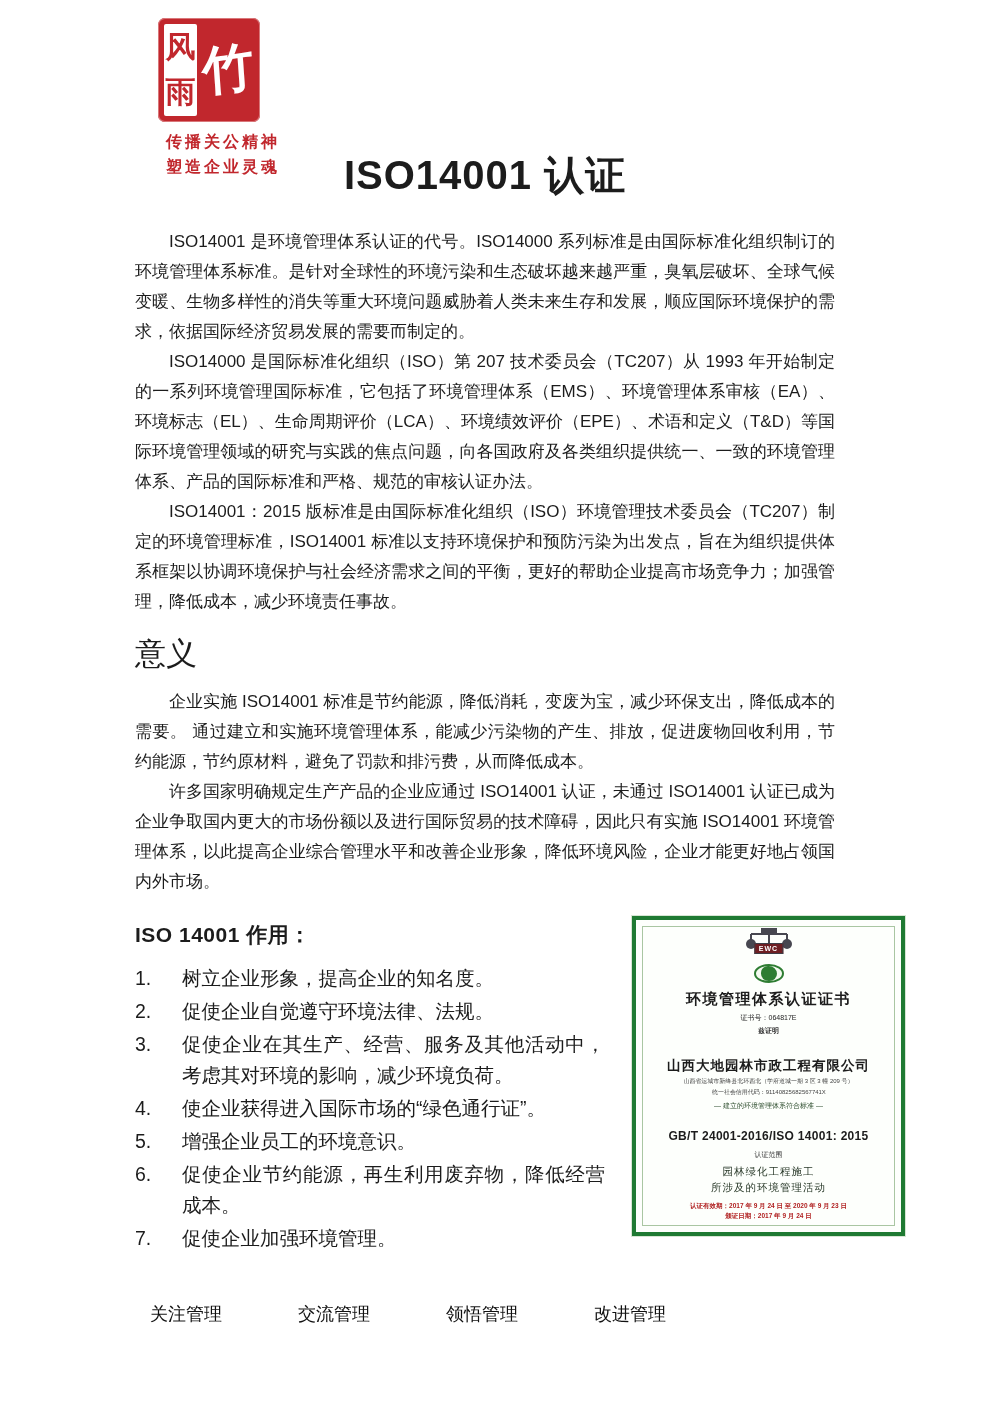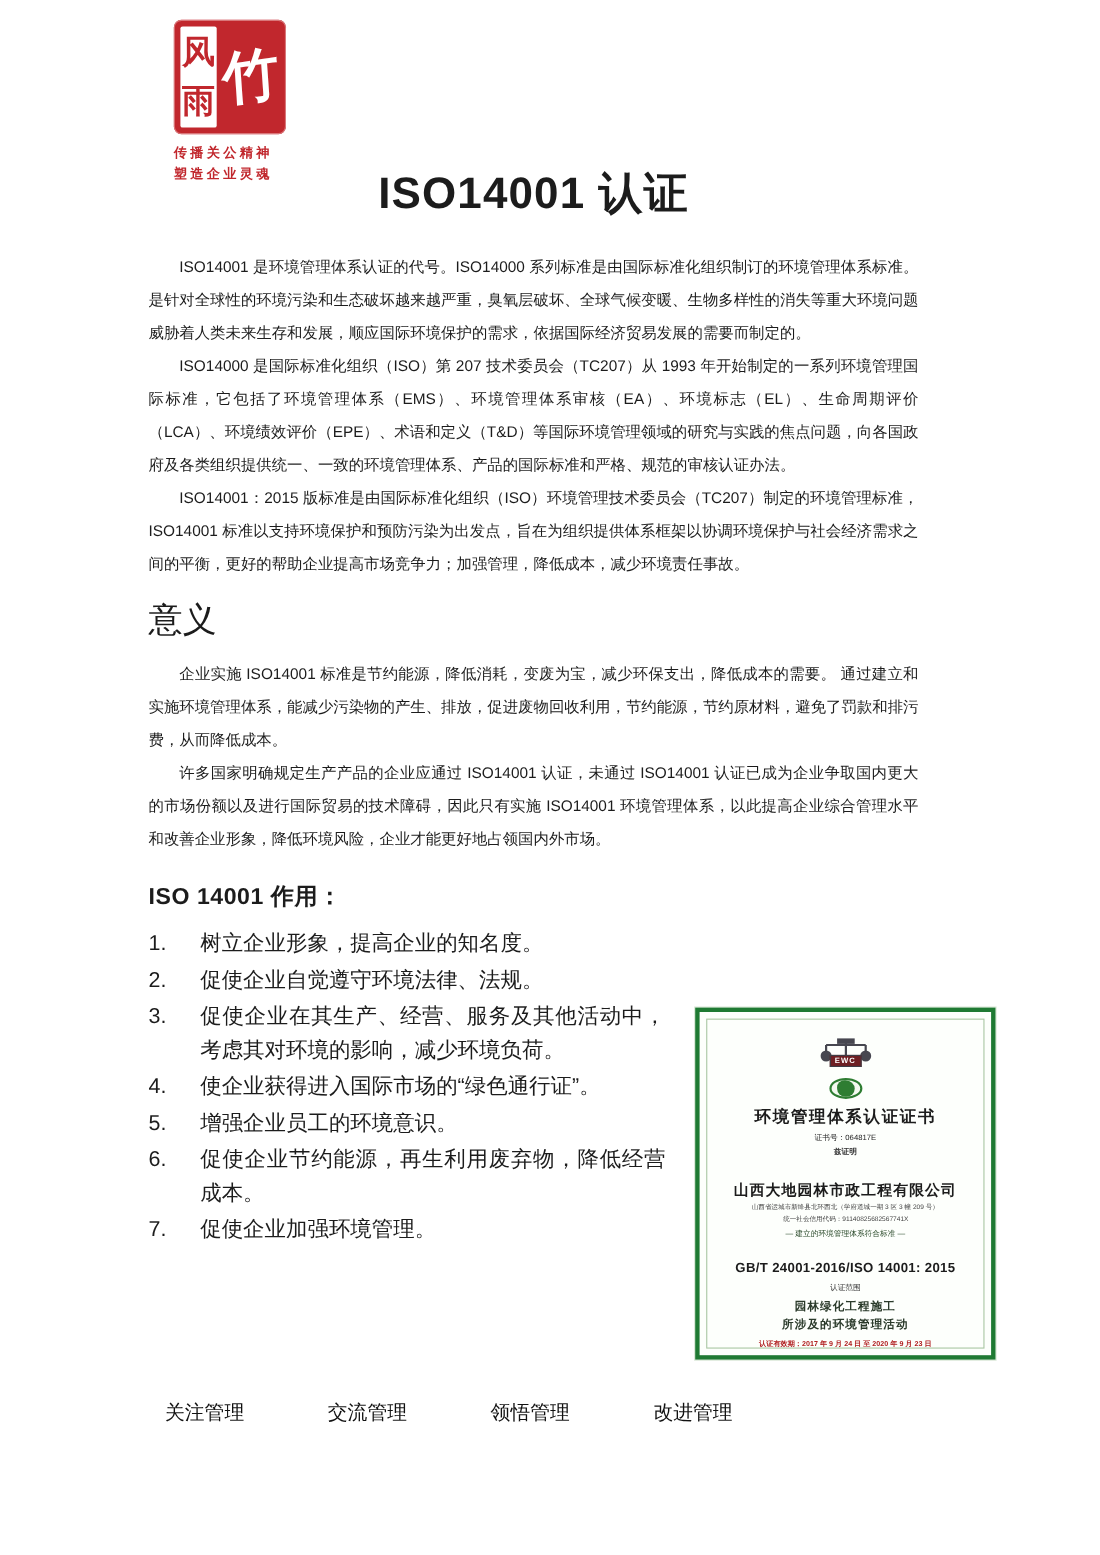--- a/index.html
+++ b/index.html
@@ -17,42 +17,42 @@
   .seal-left {
     width:42px; background:#fff; border-radius:2px; color:#c1272d;
     display:flex; flex-direction:column; align-items:center; justify-content:space-evenly;
     font-family:"DejaVu Serif", serif; font-weight:700; font-size:30px;
   }
   .seal-right {
     flex:1; color:#fff; display:flex; align-items:center; justify-content:center;
     font-family:"DejaVu Serif", serif; font-weight:700; font-size:52px;
     transform:rotate(-8deg) skewX(-4deg);
   }
-  .tagline { margin-top:8px; color:#c1272d; font-weight:700; font-size:12px;
-    line-height:1.55; letter-spacing:3px; font-family:"DejaVu Serif", serif; }
+  .tagline { margin-top:8px; color:#c1272d; font-weight:700; font-size:16px;
+    line-height:1.55; letter-spacing:3px; font-family:"DejaVu Serif", serif;text-align:center; }
   
   .content { position:absolute; left:135px; top:148px; width:700px; }
   h1.doc-title { text-align:center; font-size:40px; font-weight:600; letter-spacing:1px; margin-bottom:24px; }
-  .body-text p { font-size:14px; line-height:30px; text-align:justify; text-indent:2em; }
+  .body-text p { font-size:17px; line-height:30px; text-align:justify; text-indent:2em; }
   .latest b { font-weight:700; }
   h2.sec { font-size:31px; font-weight:400; margin:16px 0 12px; }
   h3.sub { font-size:21px; font-weight:700; margin:24px 0 14px; letter-spacing:0.5px; }
   .role-list { list-style:none; counter-reset:n; width:470px; }
   .role-list li { display:flex; counter-increment:n; font-size:19.5px; line-height:31px; margin-bottom:2px; text-align:justify; }
   .role-list li::before { content:counter(n) "."; width:47px; flex-shrink:0; }
   
   .cert {
     position:absolute; left:632px; top:916px; width:273px; height:320px;
     background:#fdfffc; border:4px solid #1f7a33; box-shadow:0 0 0 1px #d7e6d4;
     padding:6px; overflow:hidden;
   }
   .cert-inner {
     position:relative; width:100%; height:100%; border:1px solid #a9c6a2;
     display:flex; flex-direction:column; align-items:center; text-align:center;
-    padding-top:16px; overflow:hidden;
+    padding-top:0; overflow:hidden;
   }
   .map-blob { position:absolute; background:#e3efd7; border-radius:45% 55% 60% 40%; z-index:0; }
   .blob1 { left:-30px; top:120px; width:150px; height:120px; }
   .blob2 { right:-20px; top:90px; width:120px; height:150px; border-radius:60% 40% 45% 55%; }
   .blob3 { left:70px; top:200px; width:120px; height:80px; border-radius:50%; }
   .cert-inner > * { position:relative; z-index:1; }
   .emblem { position:relative; width:56px; height:34px; }
   .emblem .ewc-tag {
     position:absolute; left:50%; top:16px; transform:translateX(-50%);
     background:#6e1f23; color:#fff; font-size:7px; font-weight:700;
@@ -64,28 +64,28 @@
   }
   .green-seal .blob { width:16px; height:15px; background:#2e7d32; border-radius:45% 55% 50% 50%; }
   .cert-title { font-size:15px; font-weight:700; letter-spacing:1.5px; margin-top:7px; }
   .tiny { font-size:7px; color:#333; margin-top:3px; }
   .cert-no { font-size:7px; margin-top:4px; color:#222; }
   .company { font-size:13.5px; font-weight:700; letter-spacing:1px; margin-top:21px; }
   .micro { font-size:6.5px; color:#444; margin-top:2px; transform:scale(0.92); }
   .std-note { font-size:7px; color:#2a4a2a; margin-top:4px; }
   .standard { font-size:12px; font-weight:700; margin-top:18px; letter-spacing:0.3px; }
   .scope-label { font-size:7px; margin-top:7px; color:#333; }
-  .scope { font-size:10.5px; font-weight:700; color:#2a3a2a; margin-top:5px; letter-spacing:1px; }
+  .scope { font-size:10.5px; font-weight:400; color:#2a3a2a; margin-top:5px; letter-spacing:1px; }
   .scope2 { margin-top:2px; }
   .red-line { font-size:6.5px; color:#b02020; font-weight:700; margin-top:7px; }
   .fine-print { font-size:5.5px; color:#48604a; width:92%; text-align:center; line-height:1.5; margin-top:4px; }
   .ref-no { font-size:6px; color:#444; margin-top:1px; }
   .auth-row { display:flex; align-items:center; gap:6px; margin-top:2px; }
   
-  .footer { position:absolute; left:150px; top:1272px; display:flex; gap:76px; }
+  .footer { position:absolute; left:150px; top:1302px; display:flex; gap:76px; }
   .footer span { font-size:18px; color:#111; cursor:pointer; }
 </style>
 </head>
 <body>
 
 <div class="page">
 
   <div class="logo-block">
     <div class="seal">
       <div class="seal-left">

